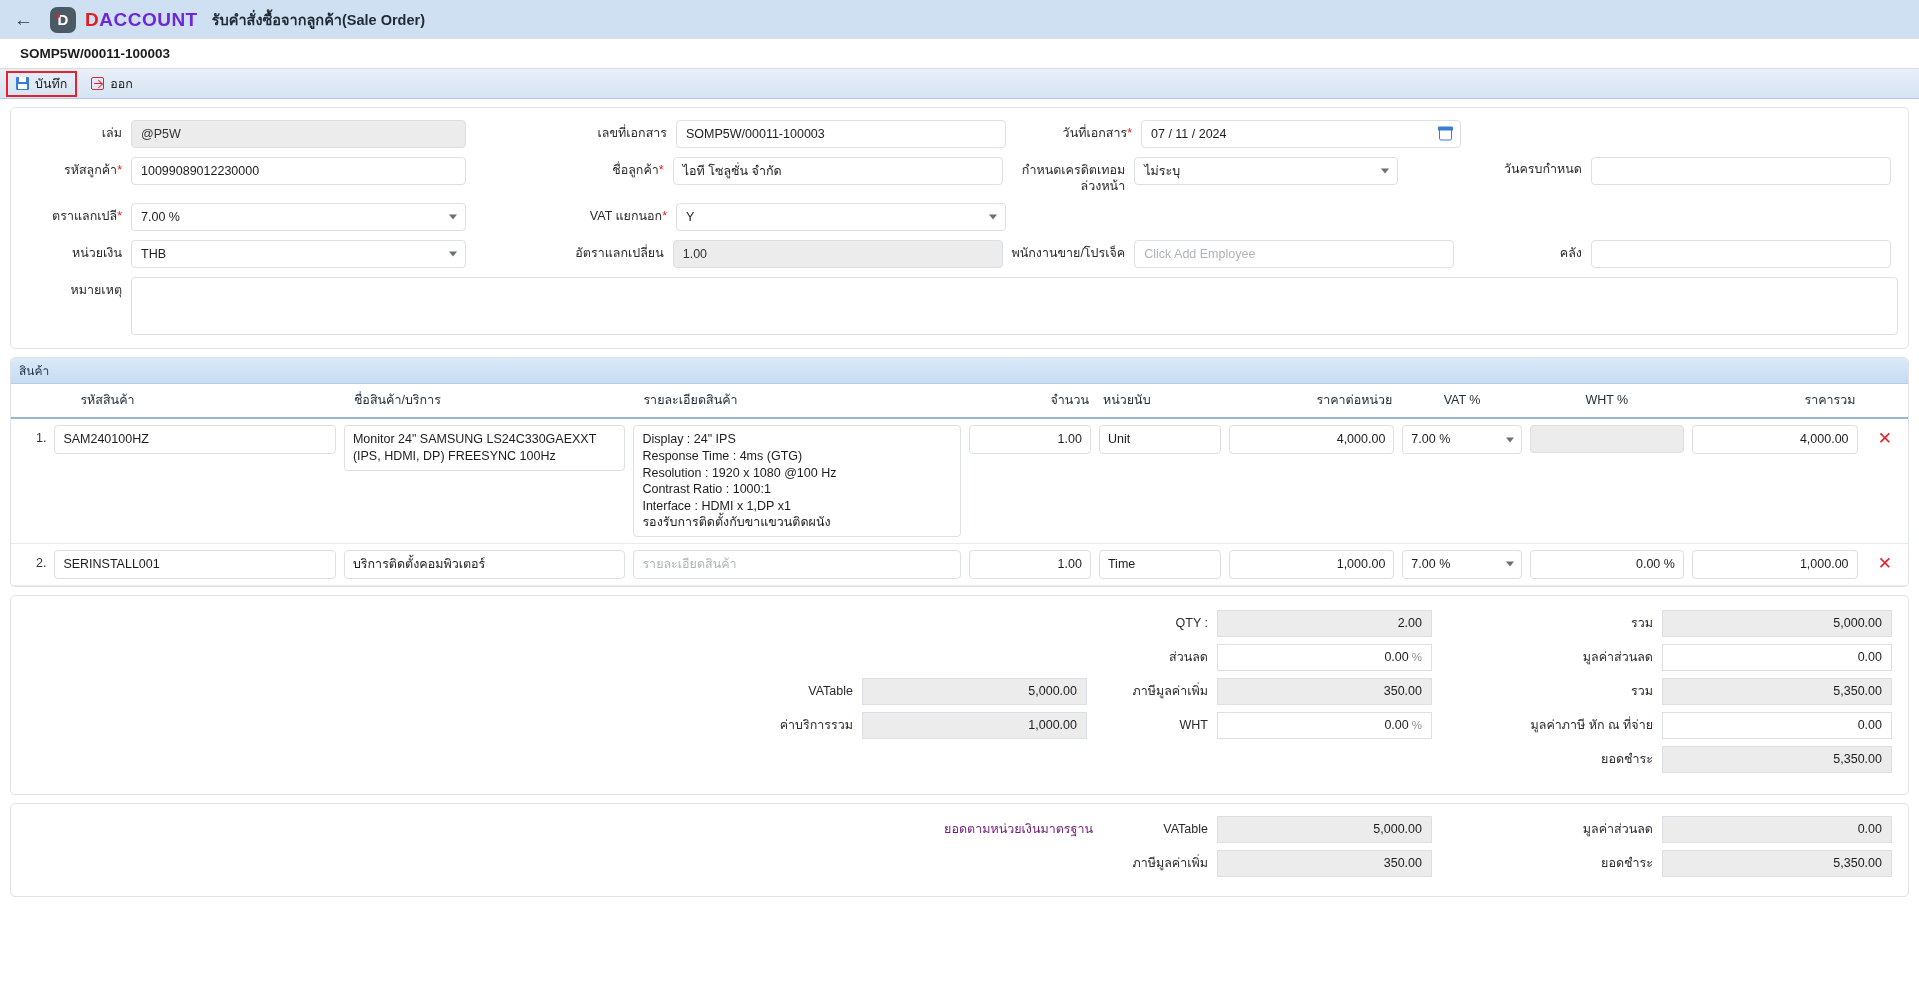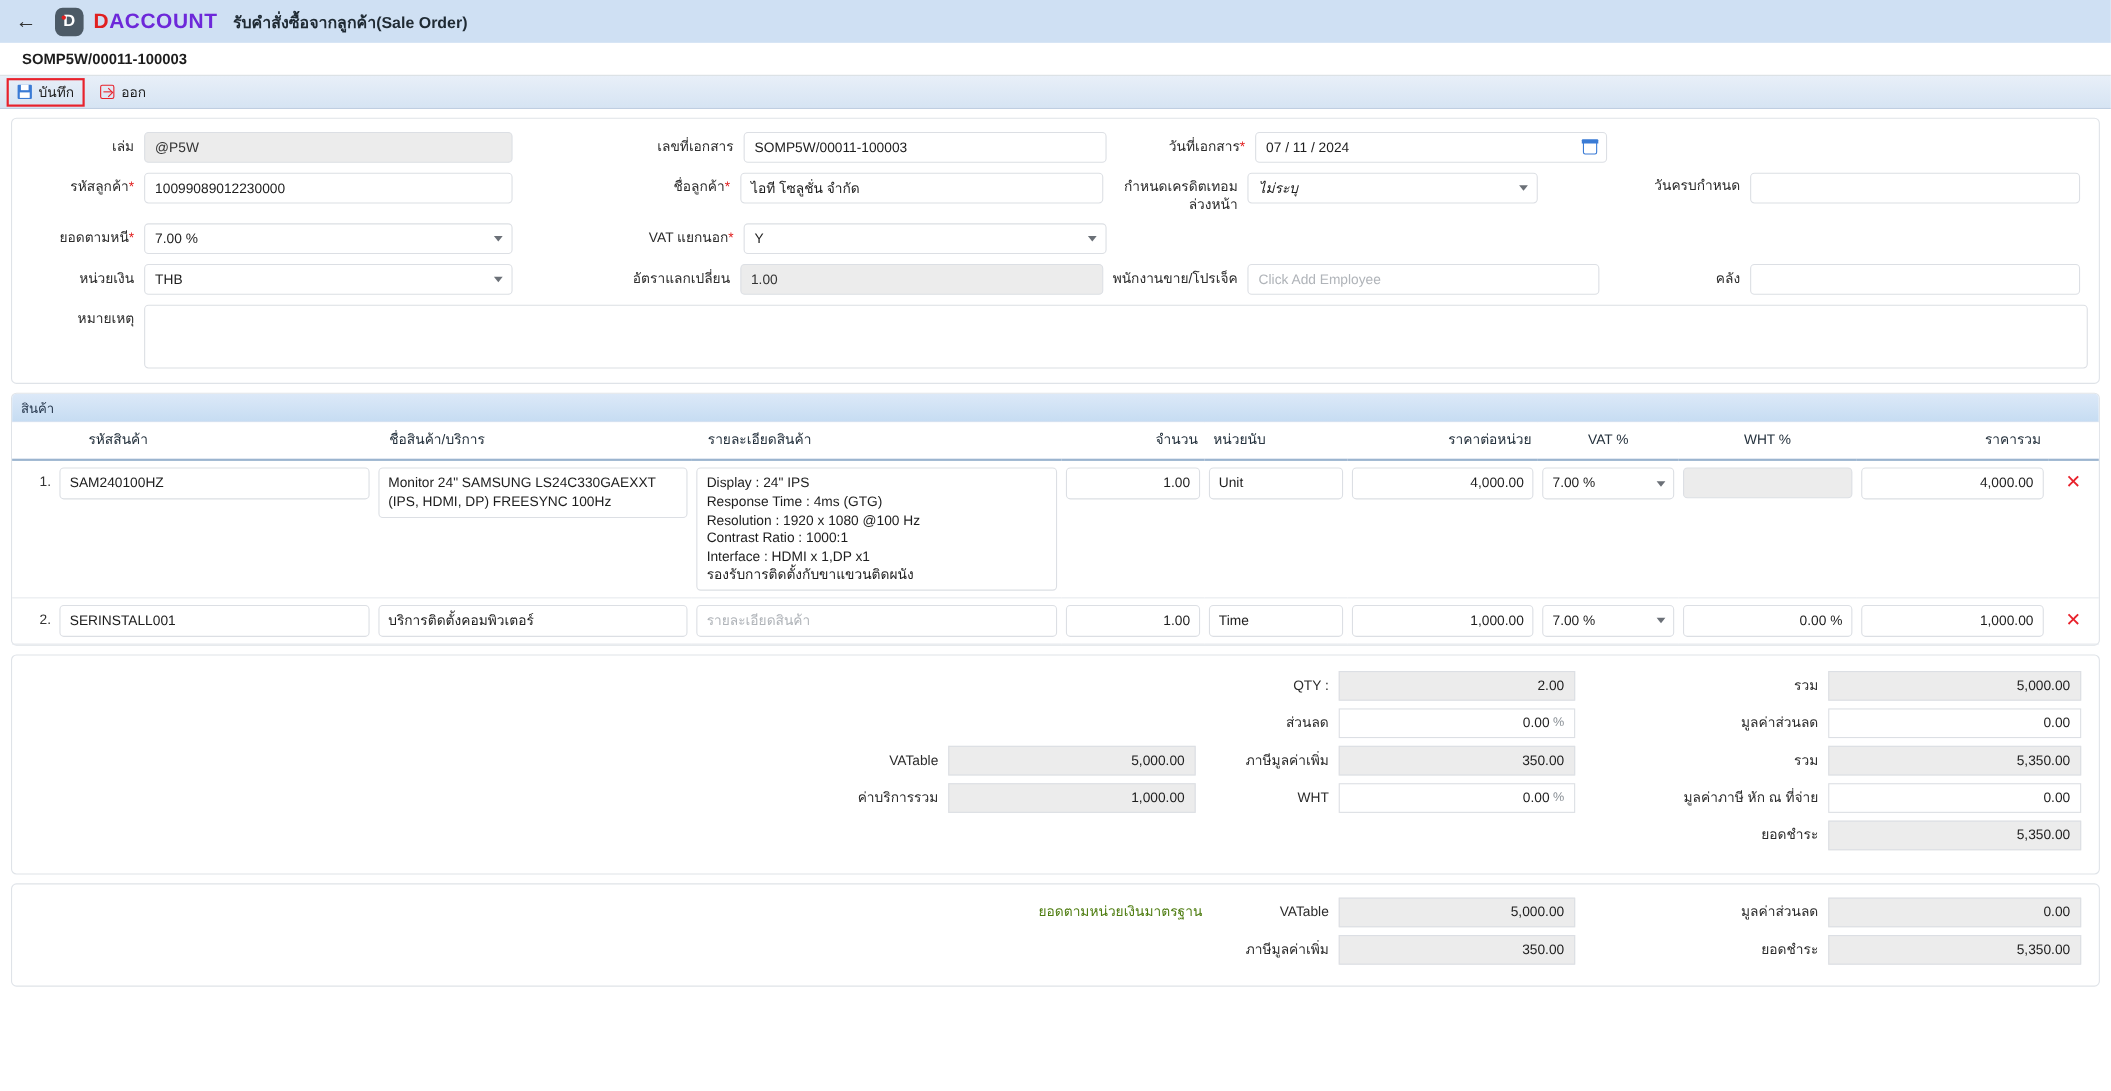--- a/index.html
+++ b/index.html
@@ -167,21 +167,21 @@
   .srow { display:flex; justify-content:flex-end; align-items:center; margin-bottom:7px; gap:0; }
   .sgroup { display:flex; align-items:center; }
   .slab { font-size:12.5px; color:#2b2b2b; text-align:right; padding-right:9px; line-height:1.2;}
   .sfld {
     height:27px; border:1px solid #dcdfe4;border-radius:0;background:#fff;
     font-size:12.5px; display:flex;align-items:center;justify-content:flex-end;
     padding:0 9px; color:#1d1d1d;
   }
   .sfld.ro { background:#ececec; }
   .pct { color:#8a9096; margin-left:3px; font-size:11.5px;}
-  .base-lab { font-size:12.5px;color:#4d7c0f; padding-right:14px; }
+  .base-lab { font-size:12.5px;color:#701a75; padding-right:14px; }
 </style>
 </head>
 <body>
 
 <div class="appbar">
   <div class="back-arrow">←</div>
   <div class="logo-wrap">
     <div class="logo-mark">
       <span class="dot"></span>
         <span class="d">D</span>
@@ -241,37 +241,37 @@
           </div>
     </div>
     <div class="cell" style="width:510px;">
       <div class="lab" style="width:175px;"><span>ชื่อลูกค้า</span><span class="req">*</span></div>
       <div style="width:330px;">
             <div class="fld">ไอที โซลูชั่น จำกัด</div>
           </div>
     </div>
     <div class="cell" style="width:470px;">
       <div class="lab" style="width:130px;">กำหนดเครดิตเทอมล่วงหน้า</div>
-      <div style="width:264px;font-style:italic;" class="sel">
+      <div style="width:264px;" class="sel">
         <div class="fld">ไม่ระบุ</div>
         <span class="caret"></span>
       </div>
     </div>
     <div class="cell" style="width:430px;">
       <div class="lab" style="width:120px;font-family:Liberation Mono, monospace;">วันครบกำหนด</div>
       <div style="width:300px;">
             <div class="fld"></div>
           </div>
     </div>
   </div>
 
 
   <div class="frow">
     <div class="cell" style="width:480px;">
-      <div class="lab" style="width:110px;"><span>ยอดตามหนี</span><span class="req">*</span></div>
+      <div class="lab" style="width:110px;"><span>ตราแลกเปลี</span><span class="req">*</span></div>
       <div style="width:335px;" class="sel">
         <div class="fld">7.00 %</div>
         <span class="caret"></span>
       </div>
     </div>
     <div class="cell" style="width:510px;">
       <div class="lab" style="width:175px;"><span>VAT แยกนอก</span><span class="req">*</span></div>
       <div style="width:330px;" class="sel">
         <div class="fld">Y</div>
         <span class="caret"></span>

